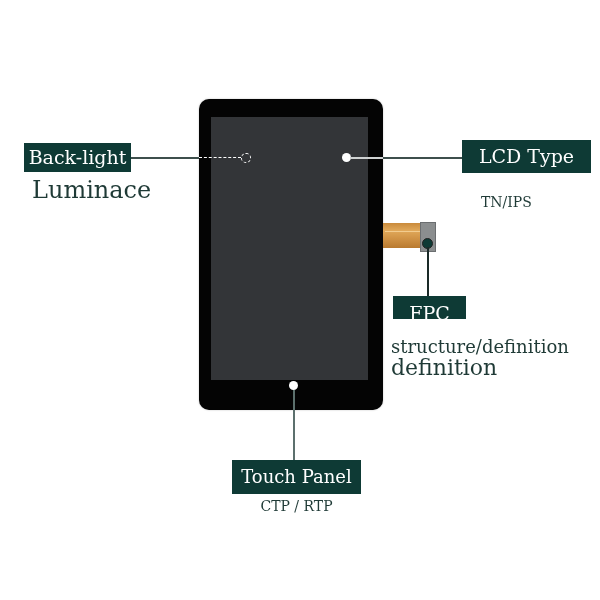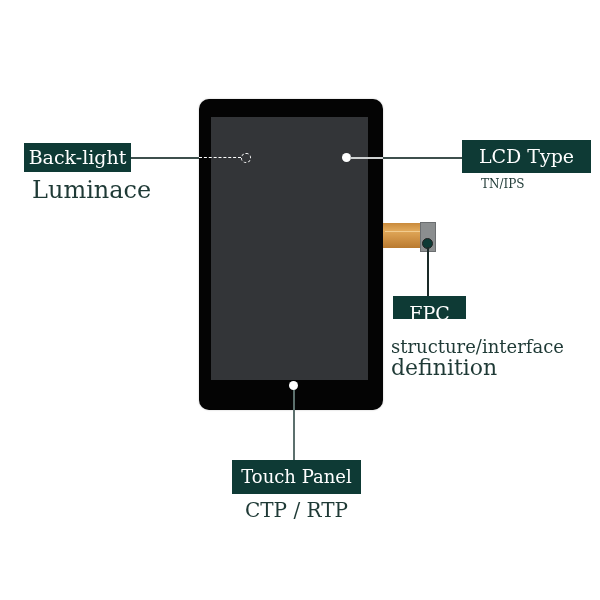--- a/index.html
+++ b/index.html
@@ -31,24 +31,24 @@
 <div class="abs label-box" style="left:24px;top:143px;width:107px;height:29px;line-height:29px;font-size:19px;">Back-light</div>
 <div class="abs sub" style="left:32px;top:176px;font-size:24px;">Luminace</div>
 <div class="abs line" style="left:131px;top:157px;width:68px;height:1.5px;"></div>
 <div class="abs" style="left:199px;top:157px;width:42px;height:0;border-top:1.5px dashed #ffffff;"></div>
 <div class="abs dot-dashed" style="left:241px;top:153px;"></div>
 
 <div class="abs dot" style="left:342px;top:153px;"></div>
 <div class="abs" style="left:350px;top:157px;width:33px;height:1.5px;background:#cfd2d2;"></div>
 <div class="abs line" style="left:383px;top:157px;width:79px;height:1.5px;"></div>
 <div class="abs label-box" style="left:462px;top:140px;width:129px;height:33px;line-height:33px;font-size:19px;">LCD Type</div>
-<div class="abs sub" style="left:481px;top:177px;font-size:12px;">TN/IPS</div>
+<div class="abs sub" style="left:481px;top:194px;font-size:14px;">TN/IPS</div>
 
 <div class="abs dot-dark" style="left:422px;top:238px;"></div>
 <div class="abs line" style="left:427px;top:247px;width:1.5px;height:49px;background:#1a2a28;"></div>
 <div class="abs label-box" style="left:393px;top:296px;width:73px;height:23px;line-height:35px;font-size:19px;">FPC</div>
-<div class="abs sub" style="left:391px;top:336px;font-size:18px;">structure/interface</div>
+<div class="abs sub" style="left:391px;top:336px;font-size:18px;">structure/definition</div>
 <div class="abs sub" style="left:391px;top:355px;font-size:22px;">definition</div>
 
 <div class="abs dot" style="left:289px;top:381px;"></div>
 <div class="abs line" style="left:293px;top:390px;width:1.5px;height:70px;background:#5c706d;"></div>
 <div class="abs label-box" style="left:232px;top:460px;width:129px;height:34px;line-height:34px;font-size:18px;">Touch Panel</div>
-<div class="abs sub" style="left:232px;top:498px;width:129px;text-align:center;font-size:20px;">CTP / RTP</div>
+<div class="abs sub" style="left:232px;top:498px;width:129px;text-align:center;font-size:14px;">CTP / RTP</div>
 
 </body></html>

